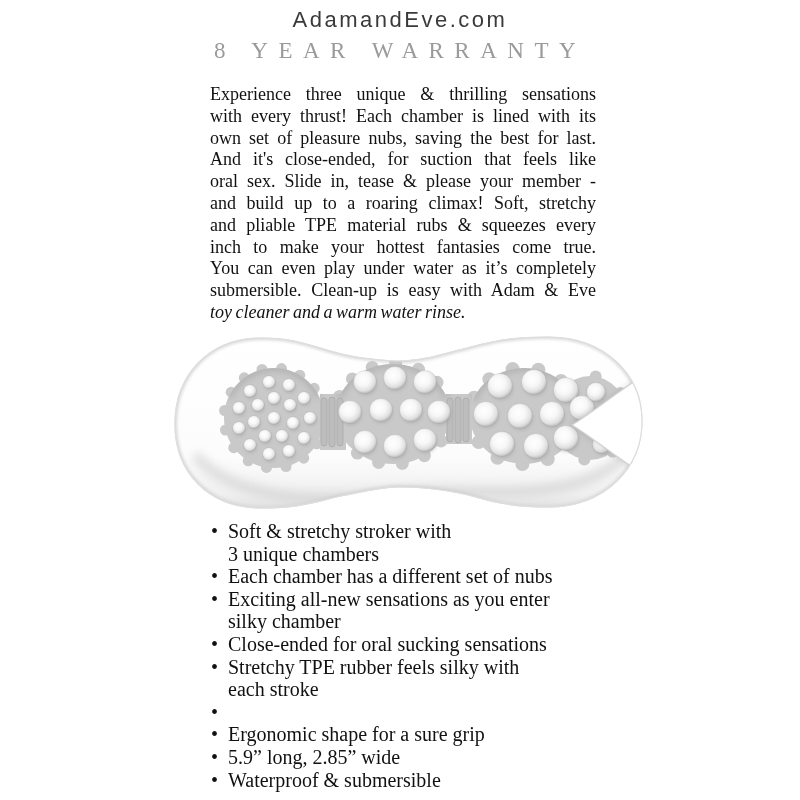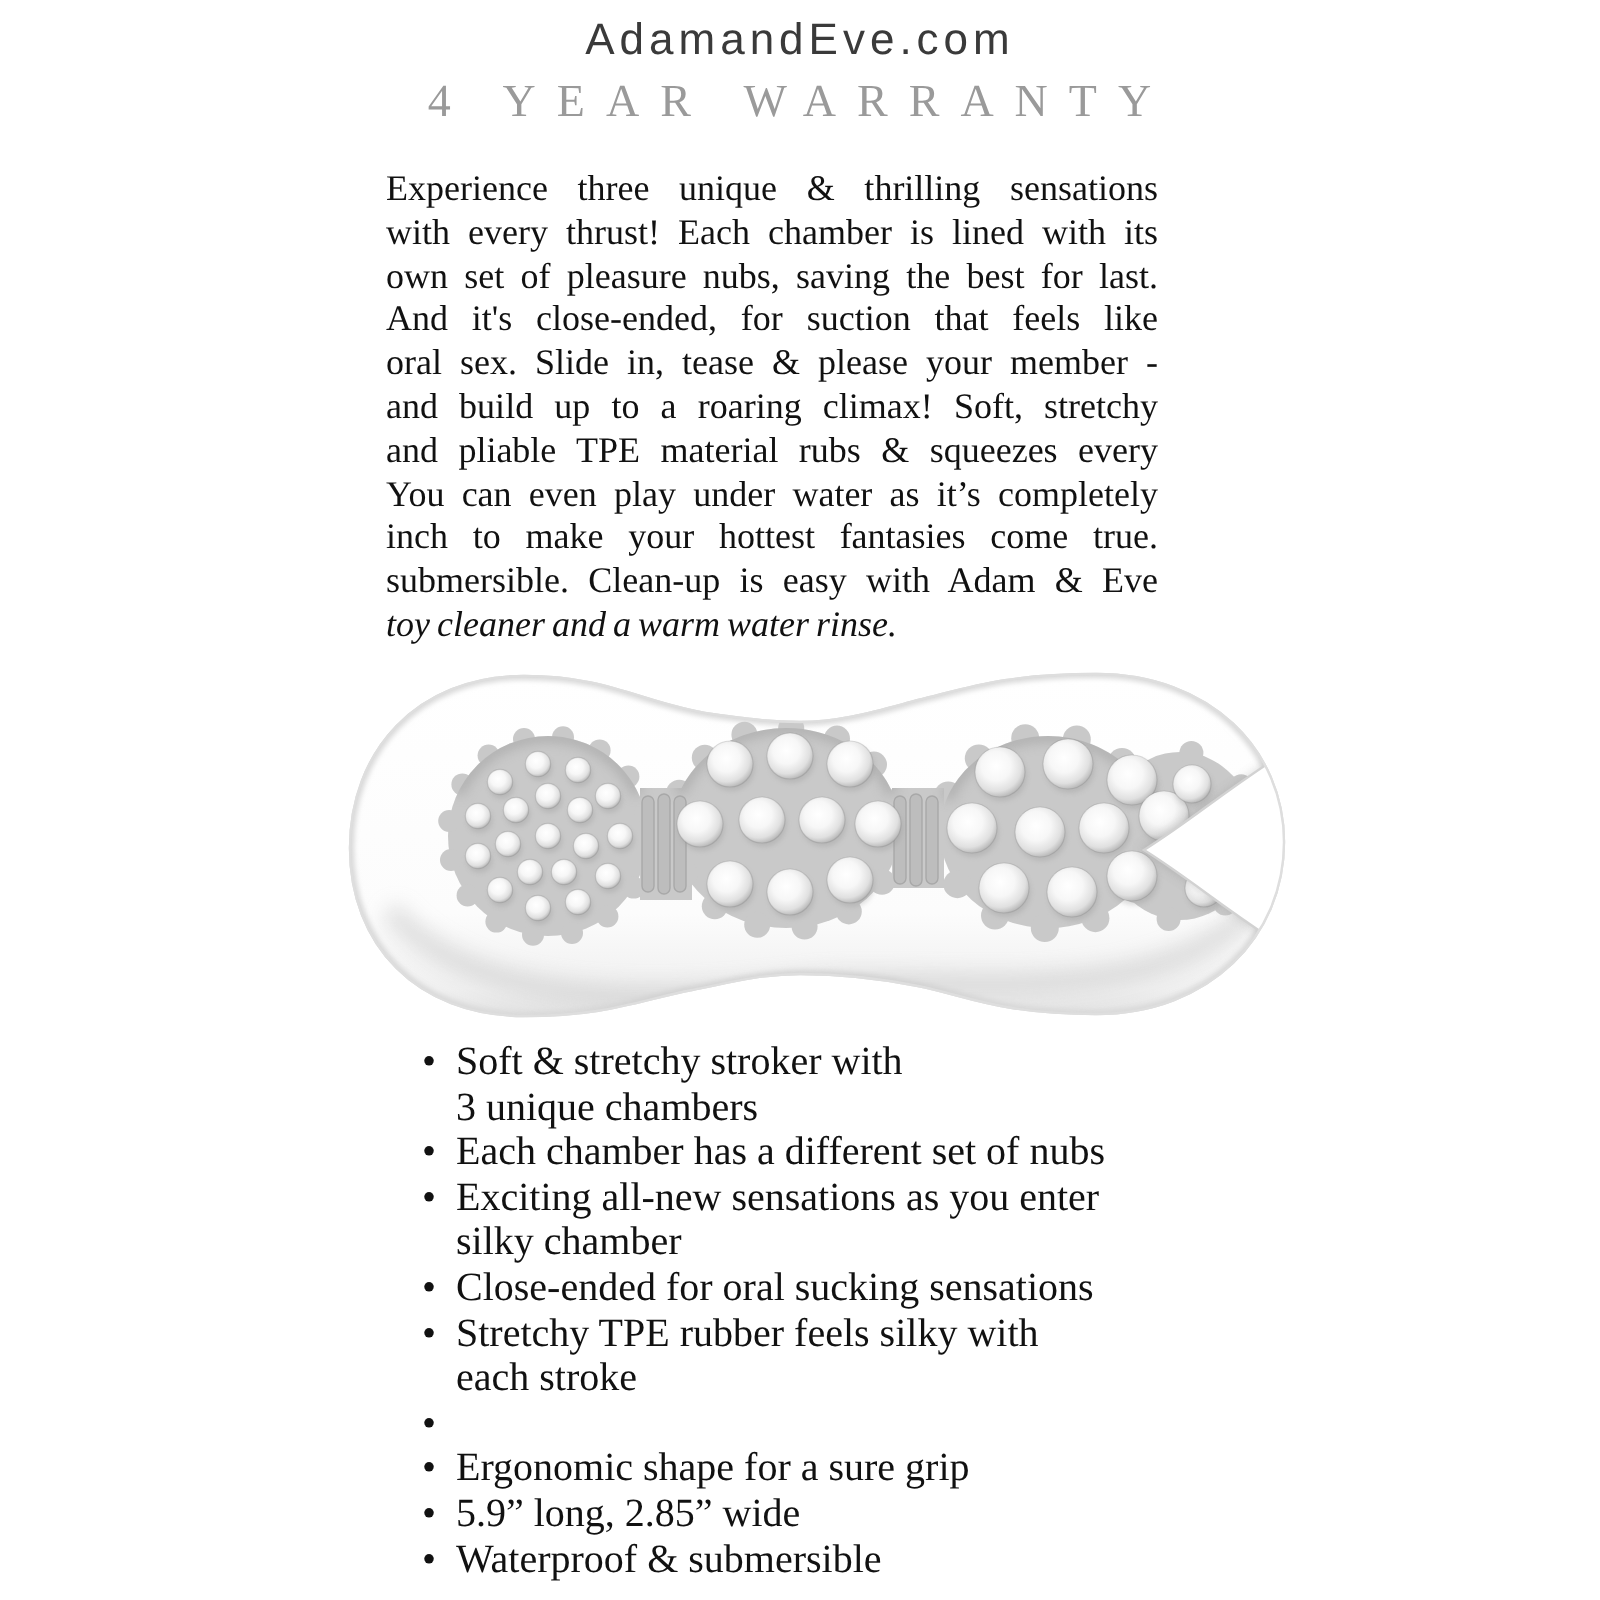--- a/index.html
+++ b/index.html
@@ -3,47 +3,47 @@
 <meta charset="utf-8">
 <style>
   html,body{margin:0;padding:0;background:#ffffff;}
   .page{position:relative;width:800px;height:800px;background:#ffffff;overflow:hidden;
         font-family:"Liberation Serif",serif;color:#111111;}
   .site-title{position:absolute;top:7px;left:0;width:800px;text-align:center;
         font-family:"Liberation Sans",sans-serif;font-size:22px;font-weight:400;
         letter-spacing:2.5px;color:#3a3a3a;}
   .warranty{position:absolute;top:38px;left:0;width:800px;text-align:center;
         font-size:23px;font-weight:400;letter-spacing:10.5px;color:#9a9a9a;}
-  .desc{position:absolute;left:193px;top:84px;width:386px;}
+  .desc{position:absolute;left:210px;top:84px;width:386px;}
   .para-line{font-size:18px;line-height:21.8px;white-space:nowrap;word-spacing:-1px;
         text-align:justify;text-align-last:justify;}
   .para-line:last-child{text-align-last:left;font-style:italic;}
   .illus{position:absolute;left:150px;top:330px;width:500px;height:190px;}
   .features{position:absolute;left:211px;top:520px;width:400px;}
   .feat{display:flex;font-size:20px;line-height:22.6px;}
   .feat .bullet{flex:0 0 17px;width:17px;}
 </style>
 </head>
 <body>
 
 <div class="page">
 
   <div class="site-title">AdamandEve.com</div>
-  <div class="warranty">4 YEAR WARRANTY</div>
+  <div class="warranty">8 YEAR WARRANTY</div>
 
   <div class="desc" id="desc">
       <div class="para-line">Experience three unique &amp; thrilling sensations</div>
       <div class="para-line">with every thrust! Each chamber is lined with its</div>
       <div class="para-line">own set of pleasure nubs, saving the best for last.</div>
       <div class="para-line">And it's close-ended, for suction that feels like</div>
       <div class="para-line">oral sex. Slide in, tease &amp; please your member -</div>
       <div class="para-line">and build up to a roaring climax! Soft, stretchy</div>
       <div class="para-line">and pliable TPE material rubs &amp; squeezes every</div>
+      <div class="para-line">inch to make your hottest fantasies come true.</div>
       <div class="para-line">You can even play under water as it’s completely</div>
-      <div class="para-line">inch to make your hottest fantasies come true.</div>
       <div class="para-line">submersible. Clean-up is easy with Adam &amp; Eve</div>
       <div class="para-line">toy cleaner and a warm water rinse.</div>
     </div>
 
   <div class="illus">
     <svg id="illus-svg" width="500" height="190" viewBox="0 0 500 190" xmlns="http://www.w3.org/2000/svg">
       <defs>
         <linearGradient id="bodyG" x1="0" y1="0" x2="0" y2="1">
           <stop offset="0%" stop-color="#ffffff"></stop>
           <stop offset="70%" stop-color="#fcfcfc"></stop>

